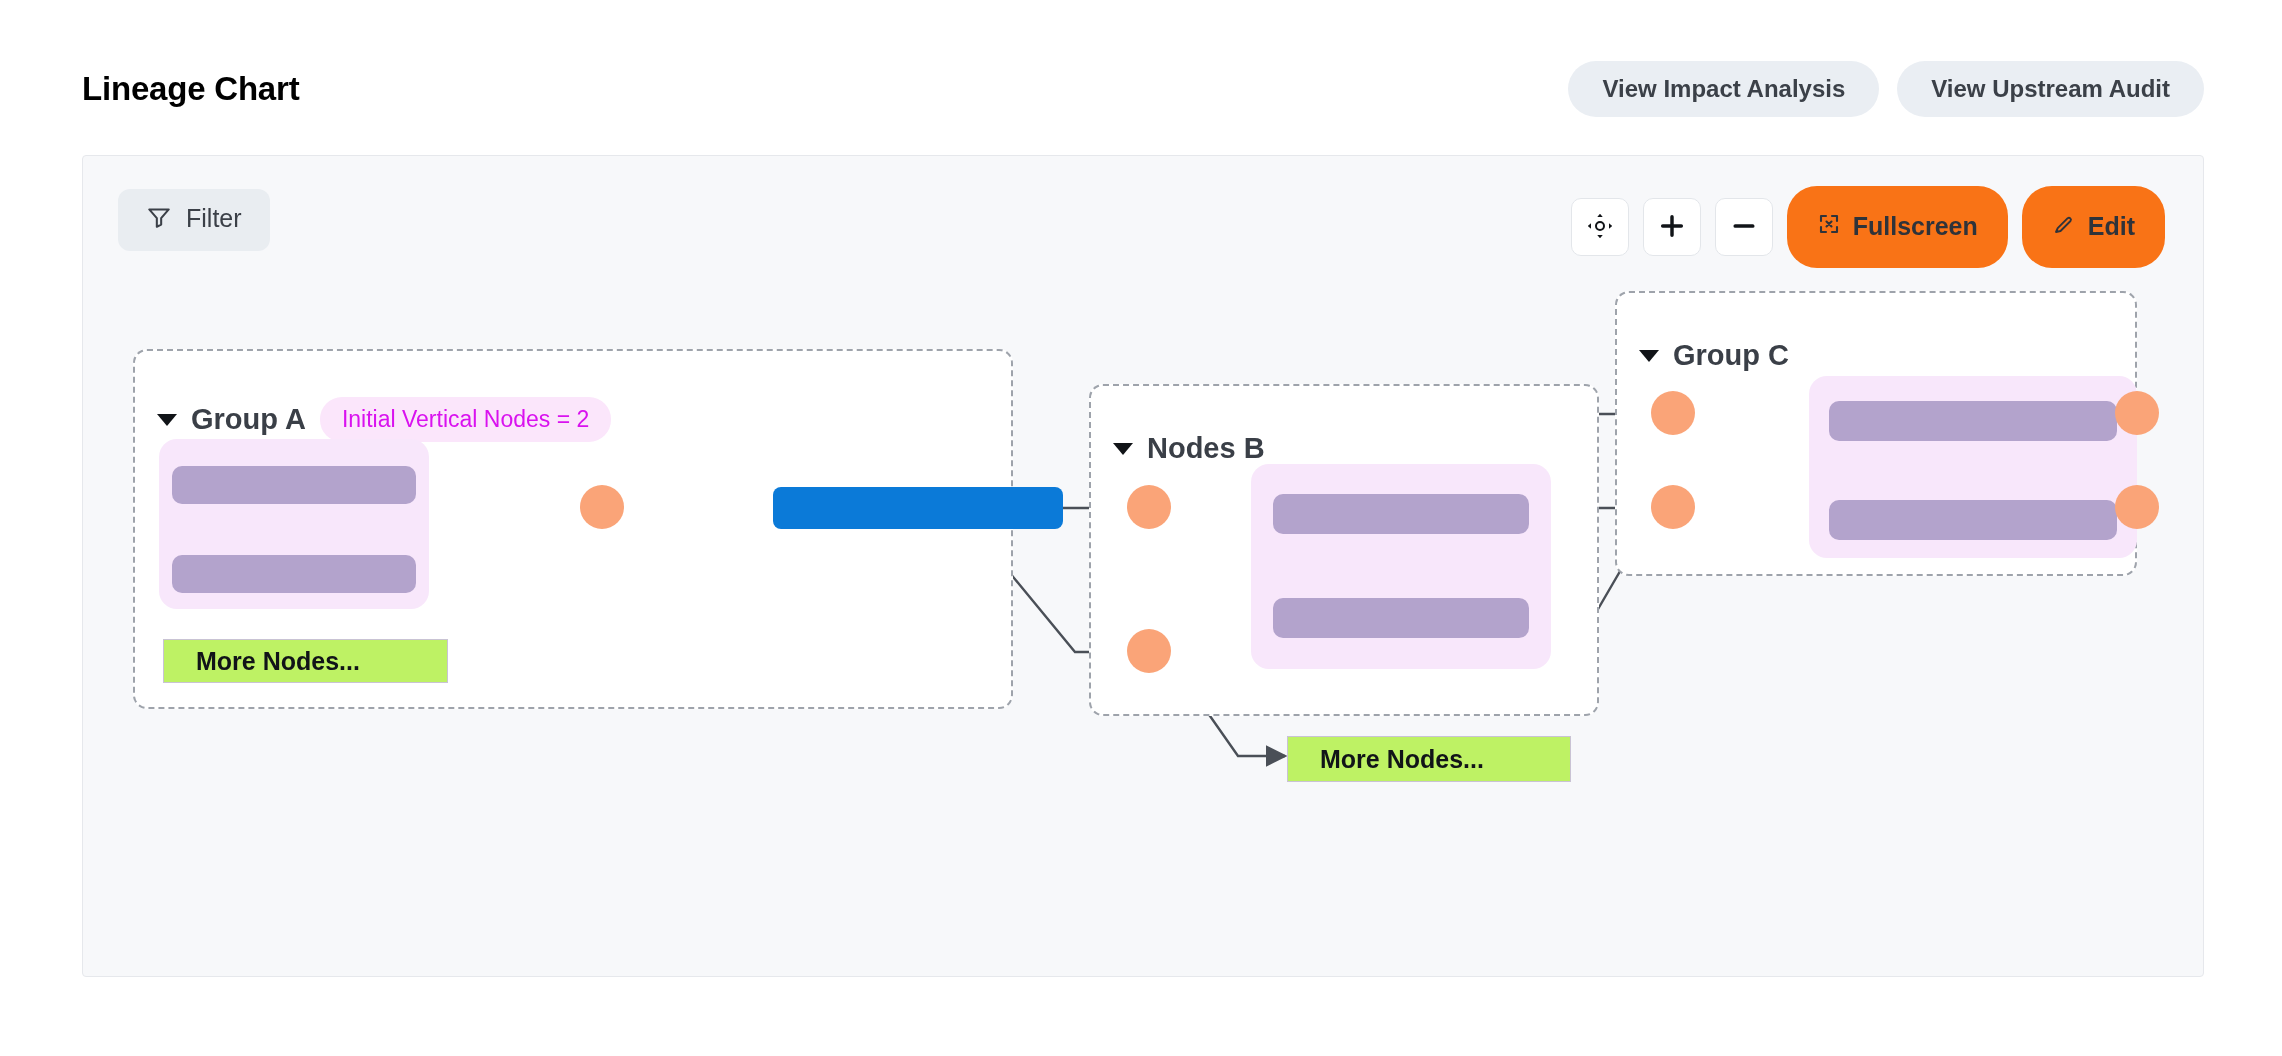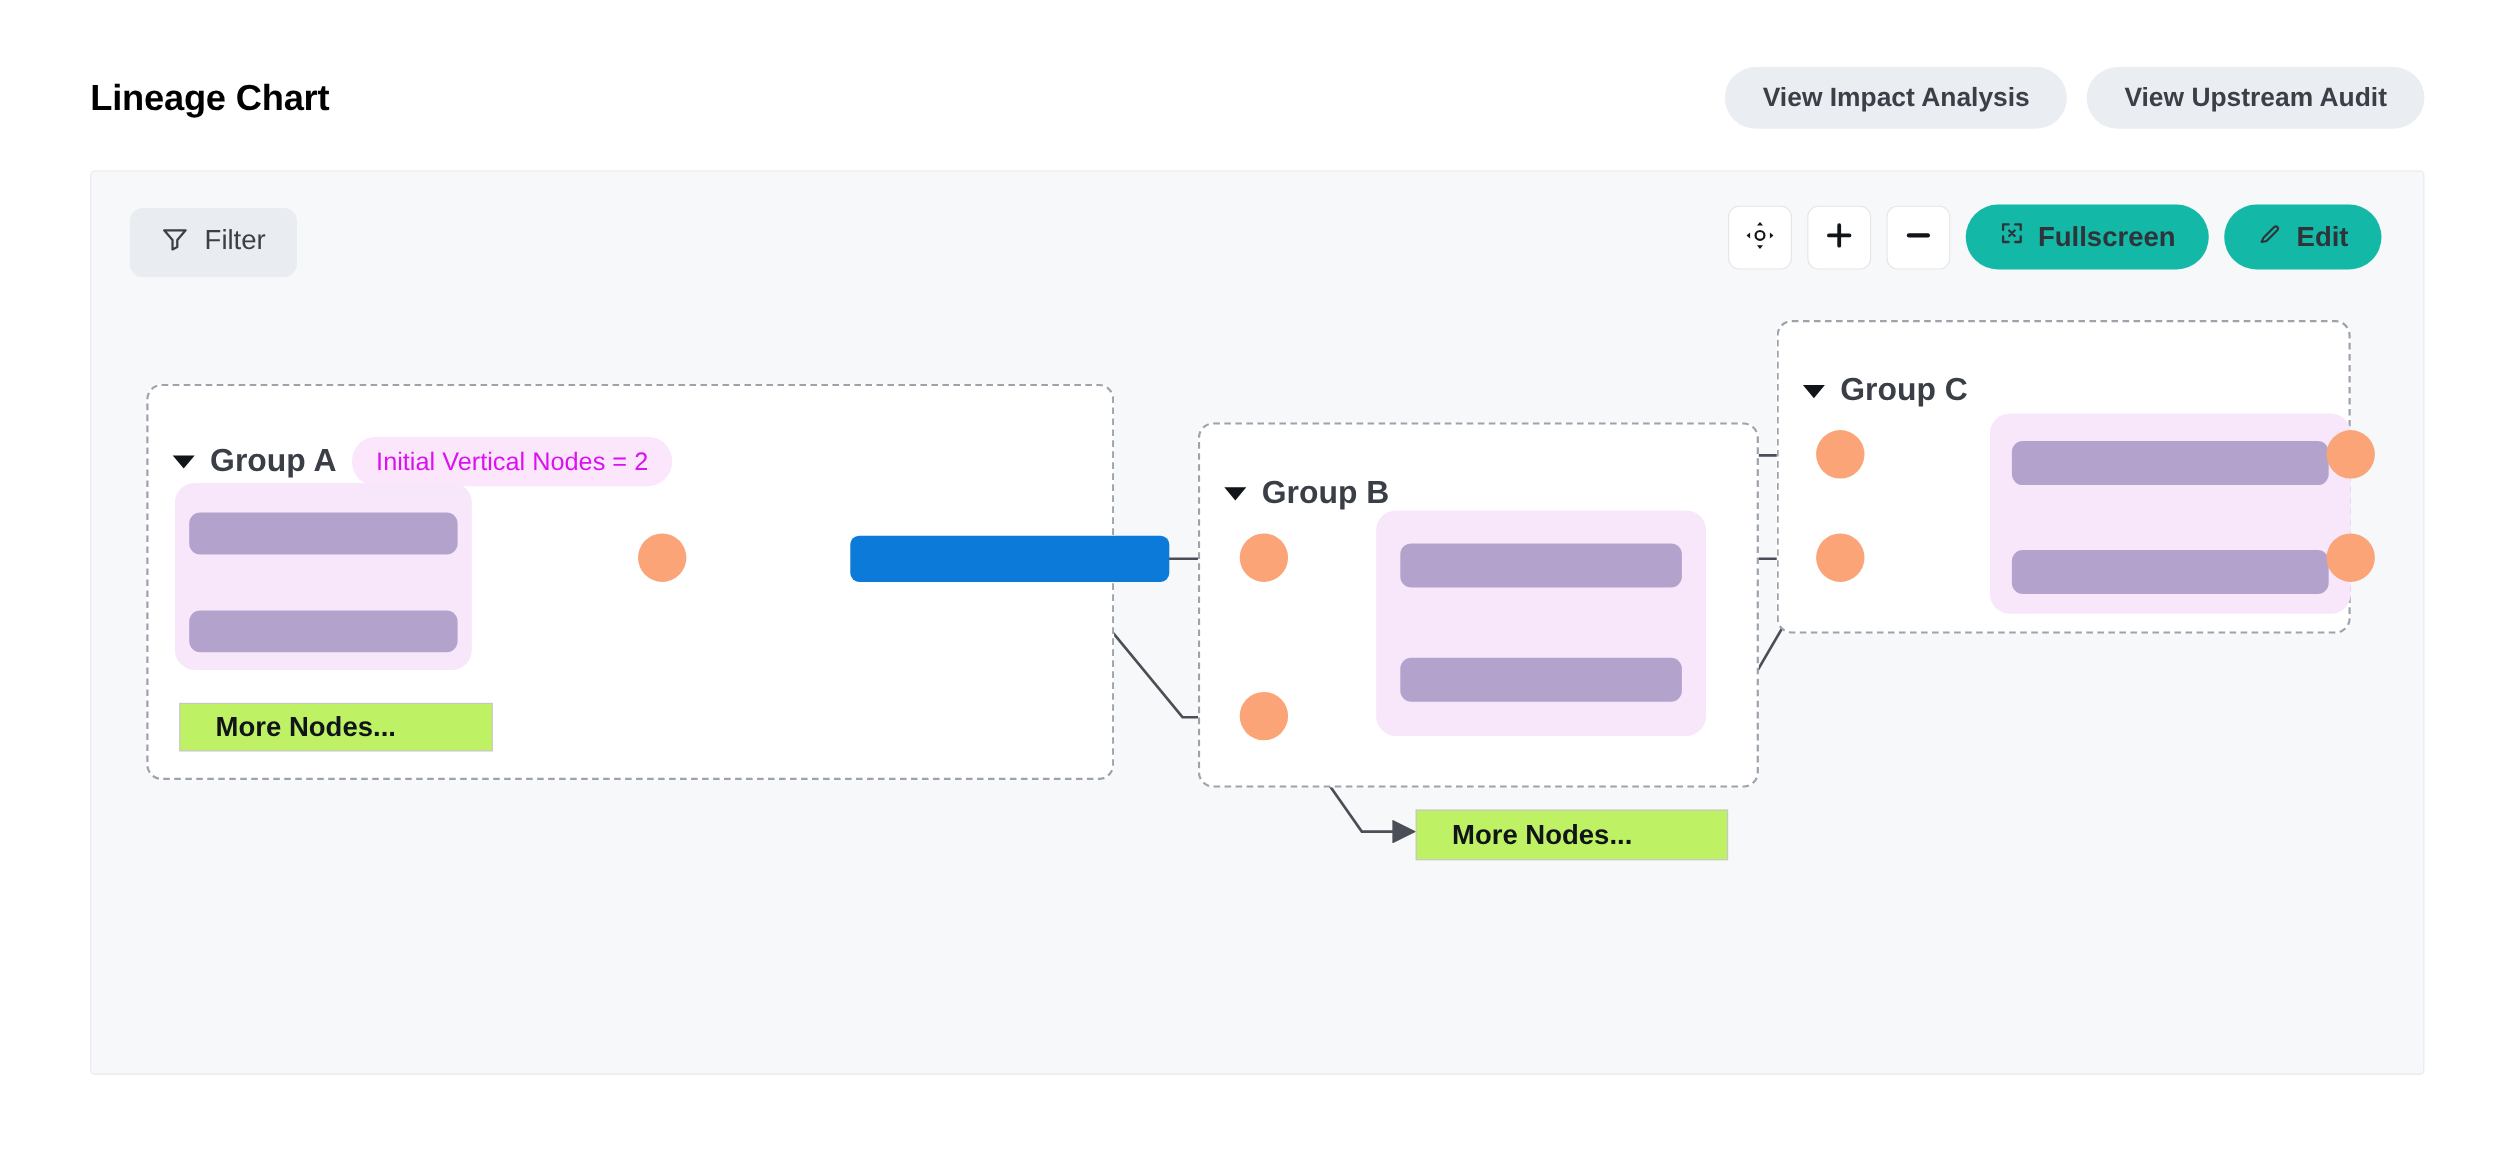--- a/index.html
+++ b/index.html
@@ -76,24 +76,24 @@
   .sq-btn {
     width: 58px; height: 58px;
     background: #ffffff;
     border: 1px solid #e3e6ea;
     border-radius: 10px;
     display: flex; align-items: center; justify-content: center;
     cursor: pointer;
     padding: 0;
   }
   .tb-pill {
-    display: flex; align-items: flex-end; gap: 12px;
-    background: #14b8a6;
+    display: flex; align-items: flex-start; gap: 12px;
+    background: #f97316;
     border: none; border-radius: 30px;
-    padding: 14px 30px;
+    padding: 26px 30px;
     font-size: 25px; font-weight: bold;
     color: #2f333a;
     cursor: pointer;
     font-family: "Liberation Sans", sans-serif;
     white-space: nowrap;
   }
 
   
   .graph { position: absolute; inset: 0; }
   .edges { position: absolute; left: 0; top: 0; width: 2122px; height: 822px; }
@@ -273,21 +273,21 @@
         <div class="inner-box" style="left:24px; top:88px; width:270px; height:170px;">
           <div class="pnode" style="left:13px; top:27px; width:244px; height:38px;"></div>
           <div class="pnode" style="left:13px; top:116px; width:244px; height:38px;"></div>
         </div>
         <button class="more-btn" style="left:28px; top:288px; width:285px; height:44px;">More Nodes...</button>
       </div>
 
       <div class="grp" style="left:1006px; top:228px; width:510px; height:332px;">
         <div class="grp-head">
           <span class="caret"></span>
-          <span class="grp-title">Group B</span>
+          <span class="grp-title">Nodes B</span>
         </div>
         <div class="inner-box" style="left:160px; top:78px; width:300px; height:205px;">
           <div class="pnode" style="left:22px; top:30px; width:256px; height:40px;"></div>
           <div class="pnode" style="left:22px; top:134px; width:256px; height:40px;"></div>
         </div>
         <button class="more-btn" style="left:196px; top:350px; width:284px; height:46px;">More Nodes...</button>
       </div>
 
       <div class="grp" style="left:1532px; top:135px; width:522px; height:285px;">
         <div class="grp-head">

